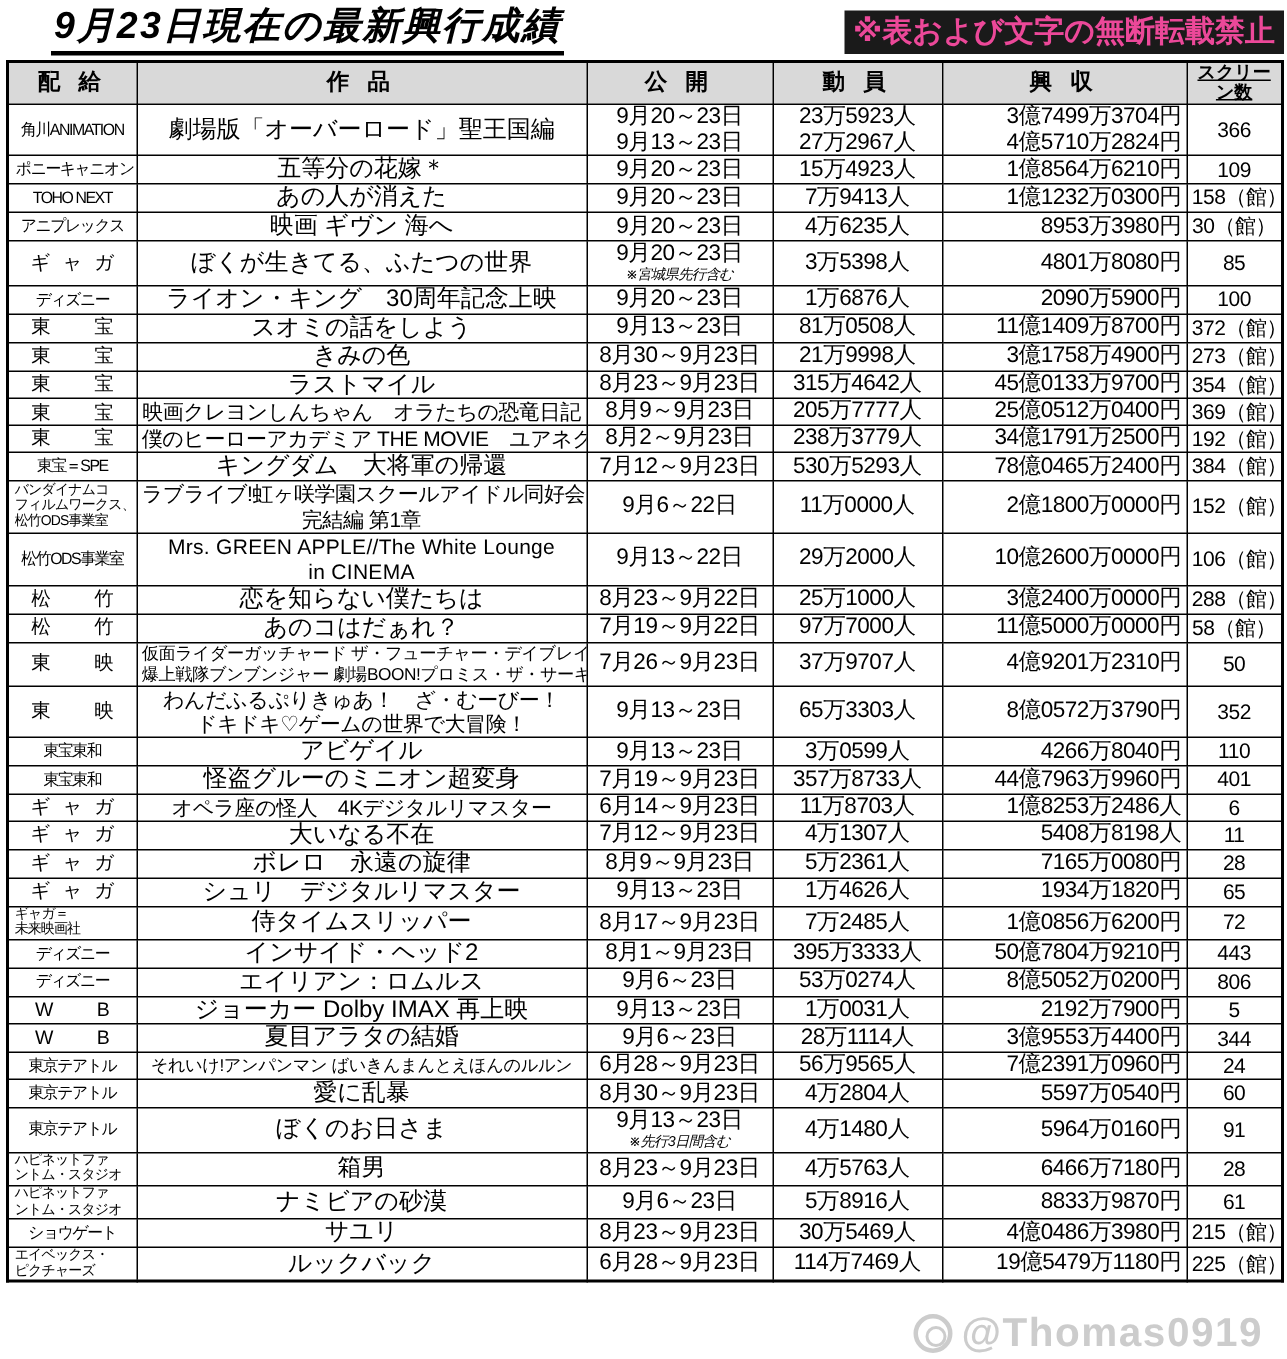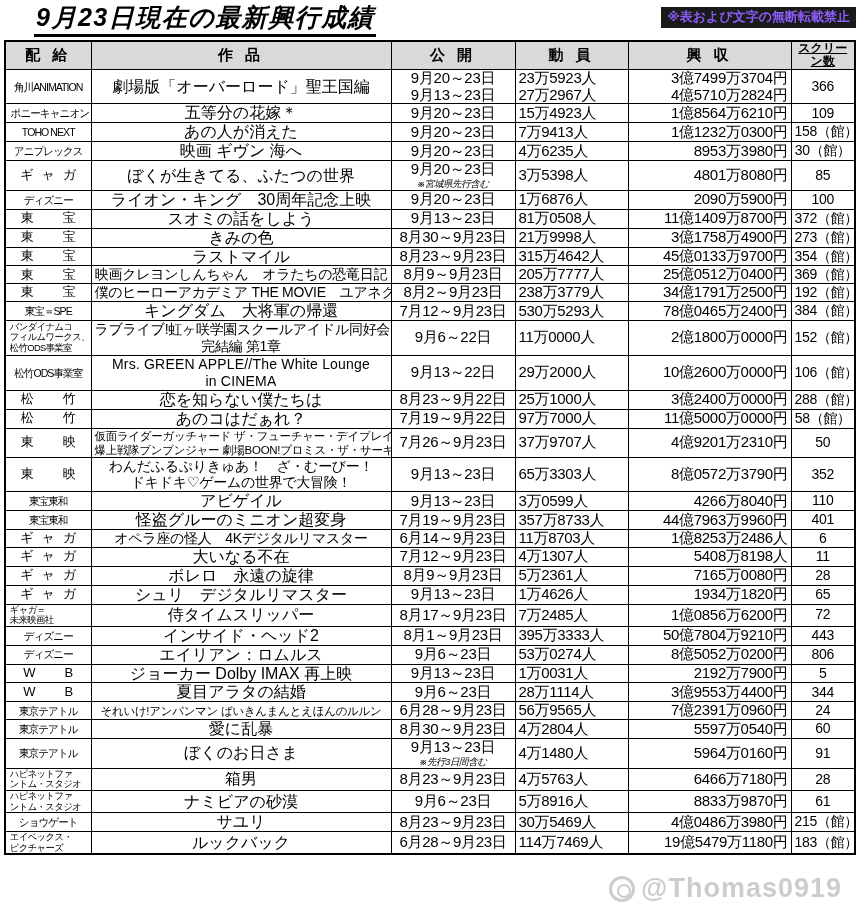--- a/index.html
+++ b/index.html
@@ -39,22 +39,22 @@
     padding: 0 2px 1px 2px;
     line-height: 1.25;
     white-space: nowrap;
     font-family: "Liberation Sans", "DejaVu Sans", sans-serif;
   }
   .notice-box {
     position: absolute;
     right: 2px;
     top: 7px;
     background: #1a1a1a;
-    color: #8b5cf6;
-    font-size: 13px;
+    color: #ec4899;
+    font-size: 20px;
     font-weight: bold;
     letter-spacing: 0px;
     padding: 3px 6px 4px 6px;
     white-space: nowrap;
     line-height: 1.1;
   }
 
   
   table.boxoffice {
     border-collapse: collapse;
@@ -141,21 +141,21 @@
     display: block;
     letter-spacing: 0.2px;
   }
 
   td.release, td.admis, td.gross, td.screens {
     font-size: 15px;
     white-space: nowrap;
     letter-spacing: -0.3px;
   }
   td.release { text-align: center; }
-  td.admis   { text-align: left; padding-right: 5px; }
+  td.admis   { text-align: center; padding-right: 5px; }
   td.gross   { text-align: right; padding-right: 5px; }
   td.screens { text-align: center; font-size: 14px; }
 
   .note {
     display: block;
     font-size: 9.5px;
     letter-spacing: -0.4px;
     line-height: 1.25;
     font-style: italic;
   }
@@ -917,21 +917,21 @@
             <span class="stack">
               <span>6月28～9月23日</span>
             </span>
           </td>
           <td class="admis">
             <span style="display:block">114万7469人</span>
           </td>
           <td class="gross">
             <span style="display:block">19億5479万1180円</span>
           </td>
-          <td class="screens">183（館）</td>
+          <td class="screens">225（館）</td>
         </tr>
       </tbody>
   </table>
 
   <div class="watermark">
     <span class="wb-logo"></span>
     <span>@Thomas0919</span>
   </div>
 
 </div>

